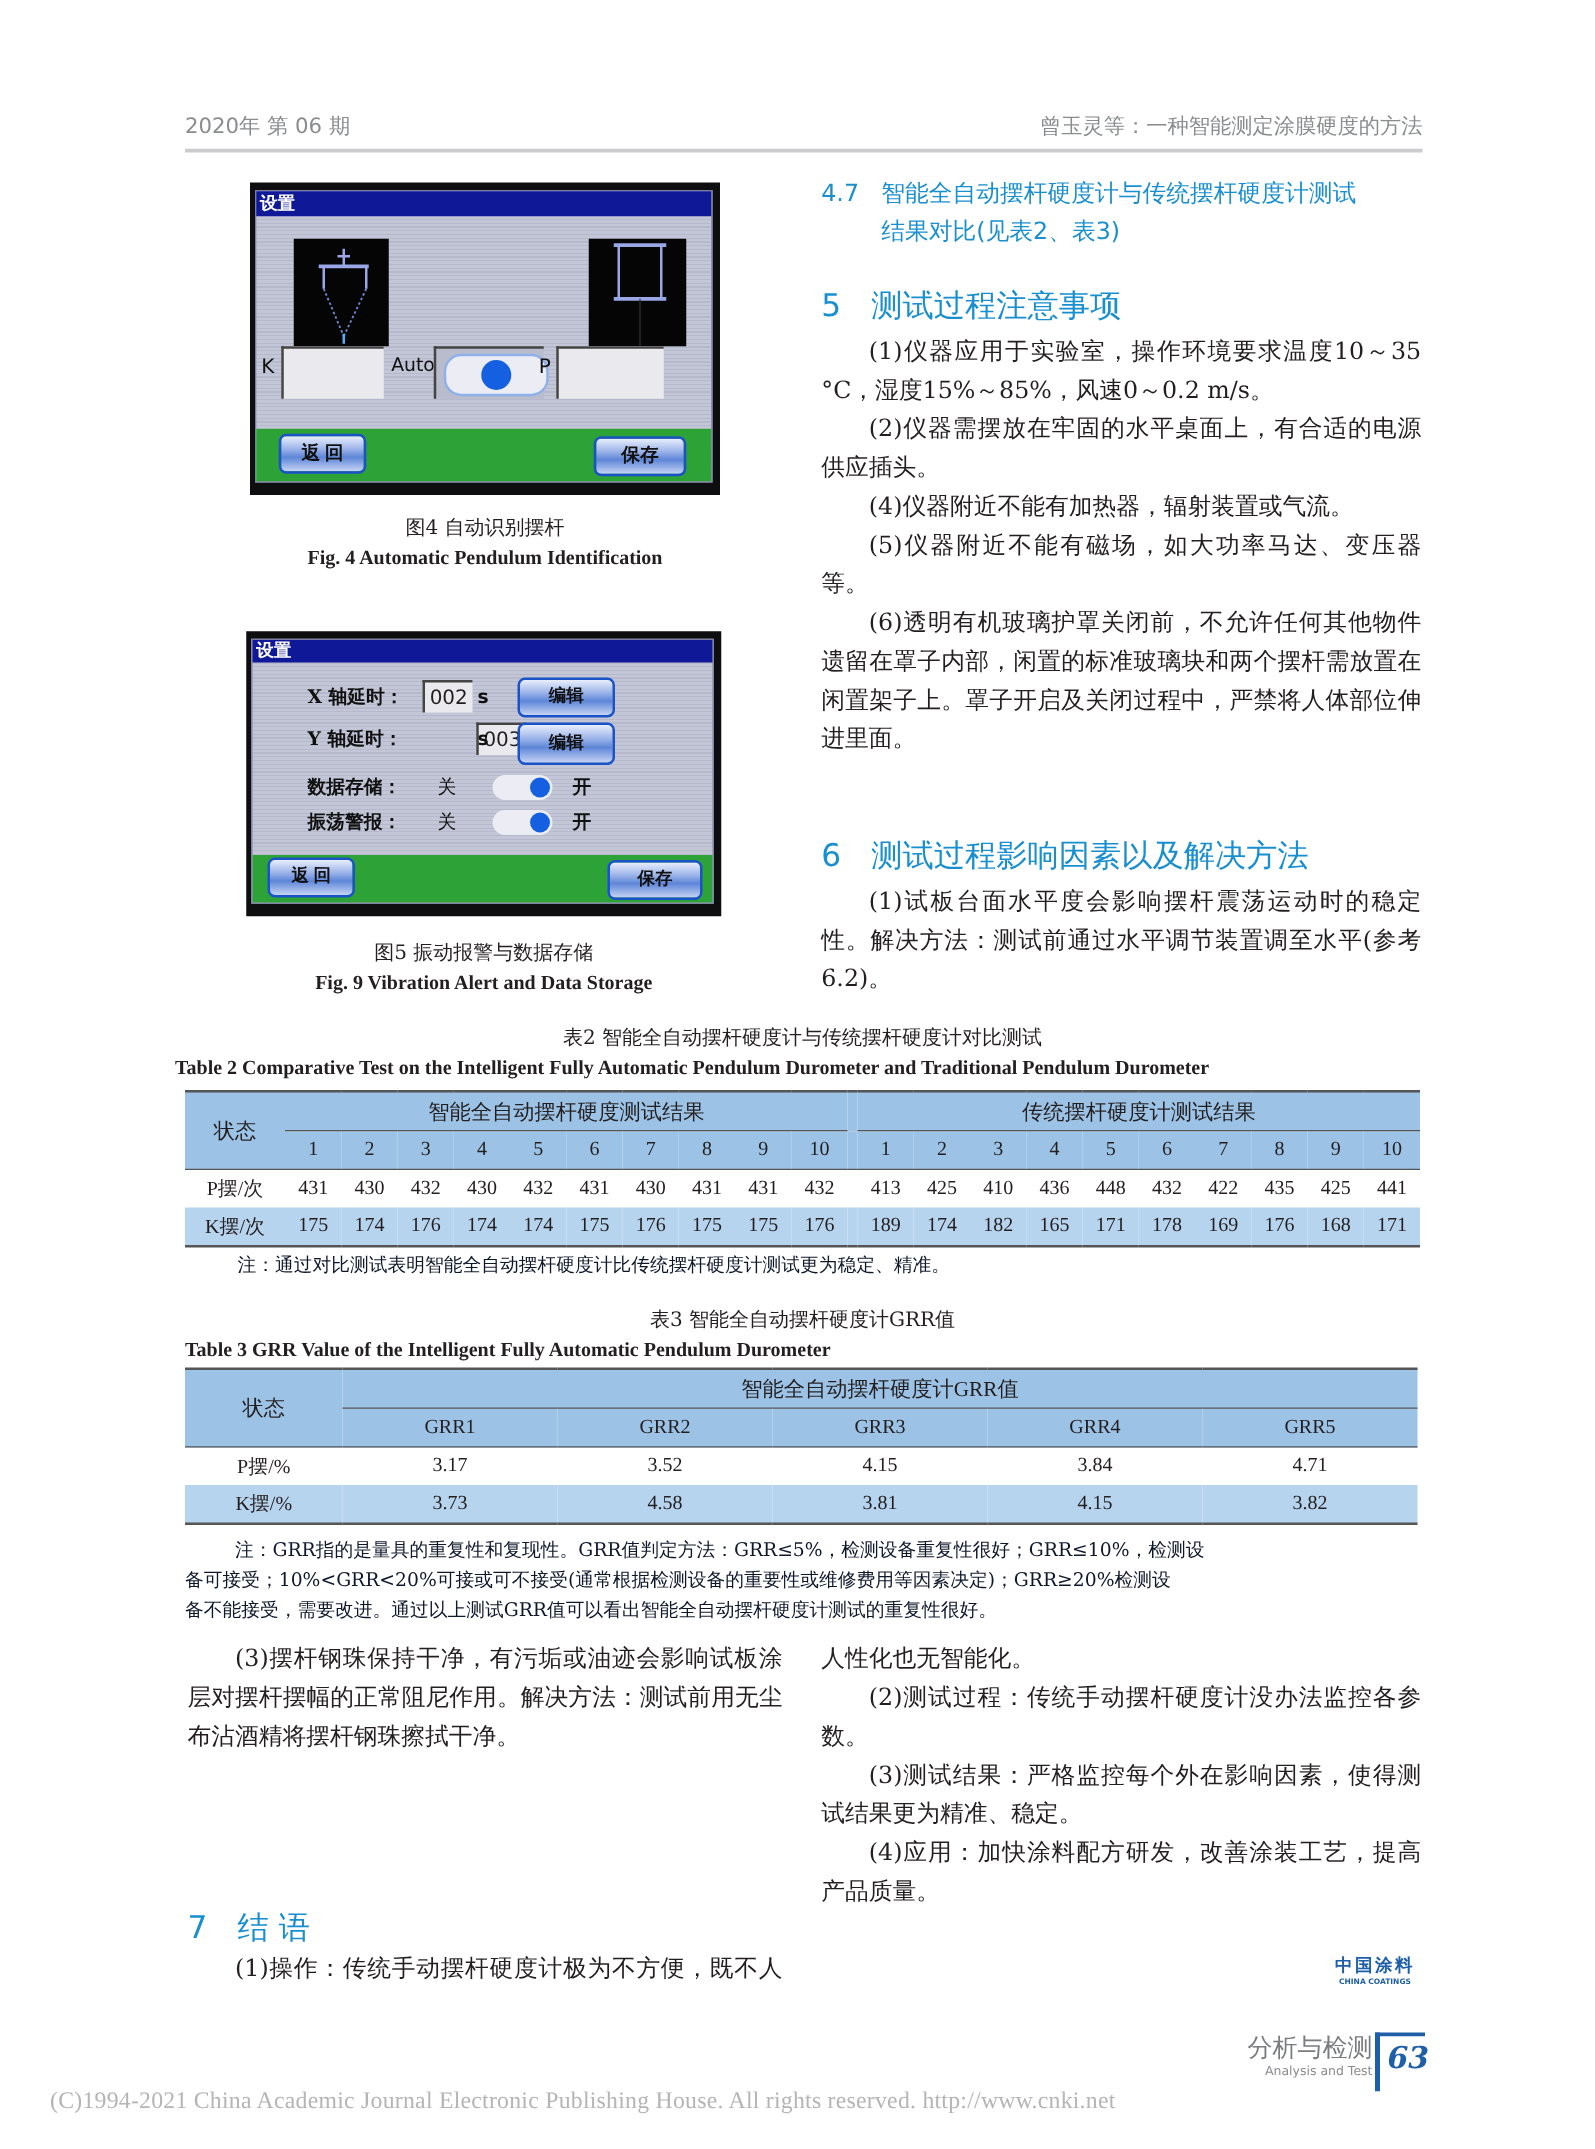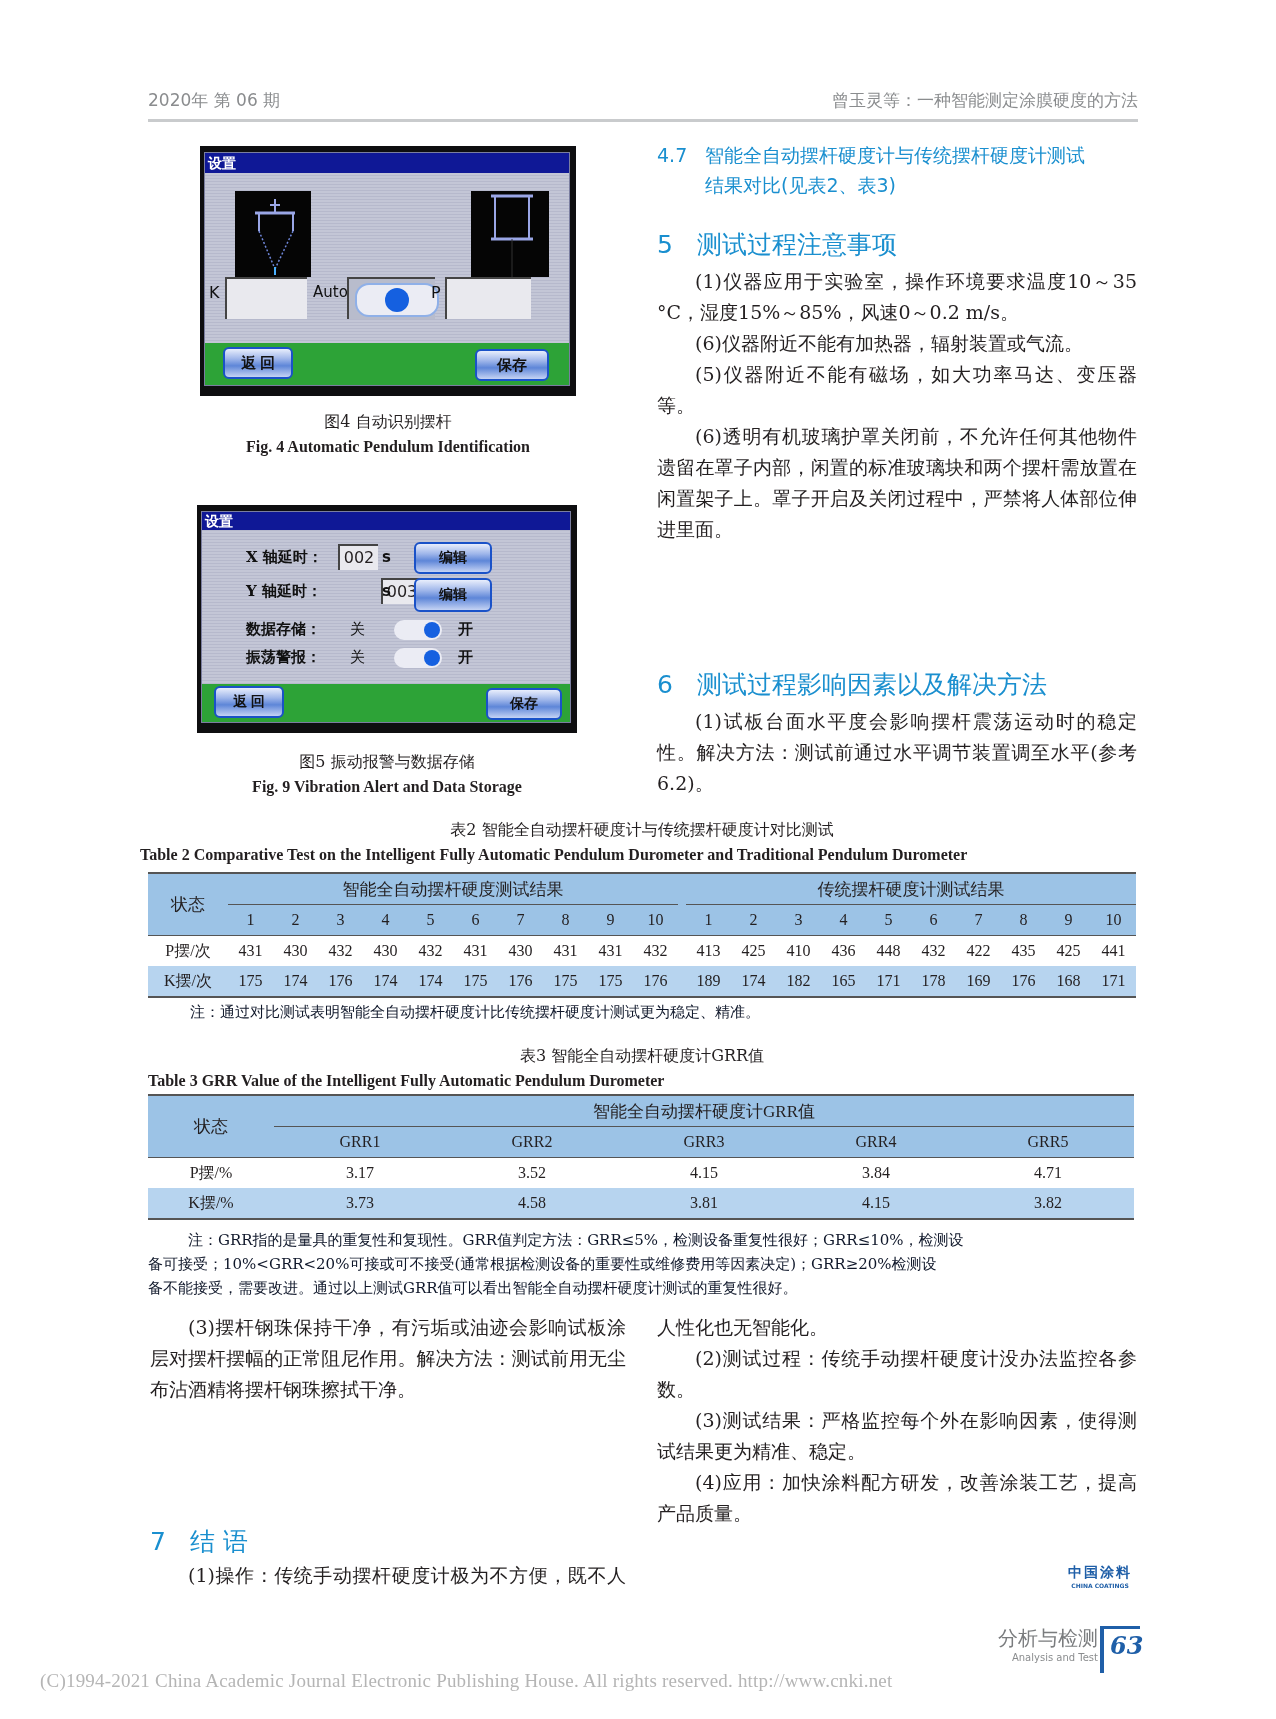--- a/index.html
+++ b/index.html
@@ -156,21 +156,22 @@
 <div class="abs h47 sans">
   <div><span class="num">4.7</span><span>智能全自动摆杆硬度计与传统摆杆硬度计测试</span></div>
   <div class="line2">结果对比(见表2、表3)</div>
 </div>
 
 <div class="abs sec-h sans" style="left:657px; top:228px;">
   <span class="num">5</span><span>测试过程注意事项</span>
 </div>
 <div class="abs para" style="left:657px; top:266px; width:480px;">
   <p>(1)仪器应用于实验室，操作环境要求温度10～35 °C，湿度15%～85%，风速0～0.2 m/s。</p>
-  <p>(6)仪器附近不能有加热器，辐射装置或气流。</p>
+  <p>(2)仪器需摆放在牢固的水平桌面上，有合适的电源供应插头。</p>
+  <p>(4)仪器附近不能有加热器，辐射装置或气流。</p>
   <p>(5)仪器附近不能有磁场，如大功率马达、变压器等。</p>
   <p>(6)透明有机玻璃护罩关闭前，不允许任何其他物件遗留在罩子内部，闲置的标准玻璃块和两个摆杆需放置在闲置架子上。罩子开启及关闭过程中，严禁将人体部位伸进里面。</p>
 </div>
 
 <div class="abs sec-h sans" style="left:657px; top:668px;">
   <span class="num">6</span><span>测试过程影响因素以及解决方法</span>
 </div>
 <div class="abs para" style="left:657px; top:706px; width:480px;">
   <p>(1)试板台面水平度会影响摆杆震荡运动时的稳定性。解决方法：测试前通过水平调节装置调至水平(参考6.2)。</p>
 </div>

